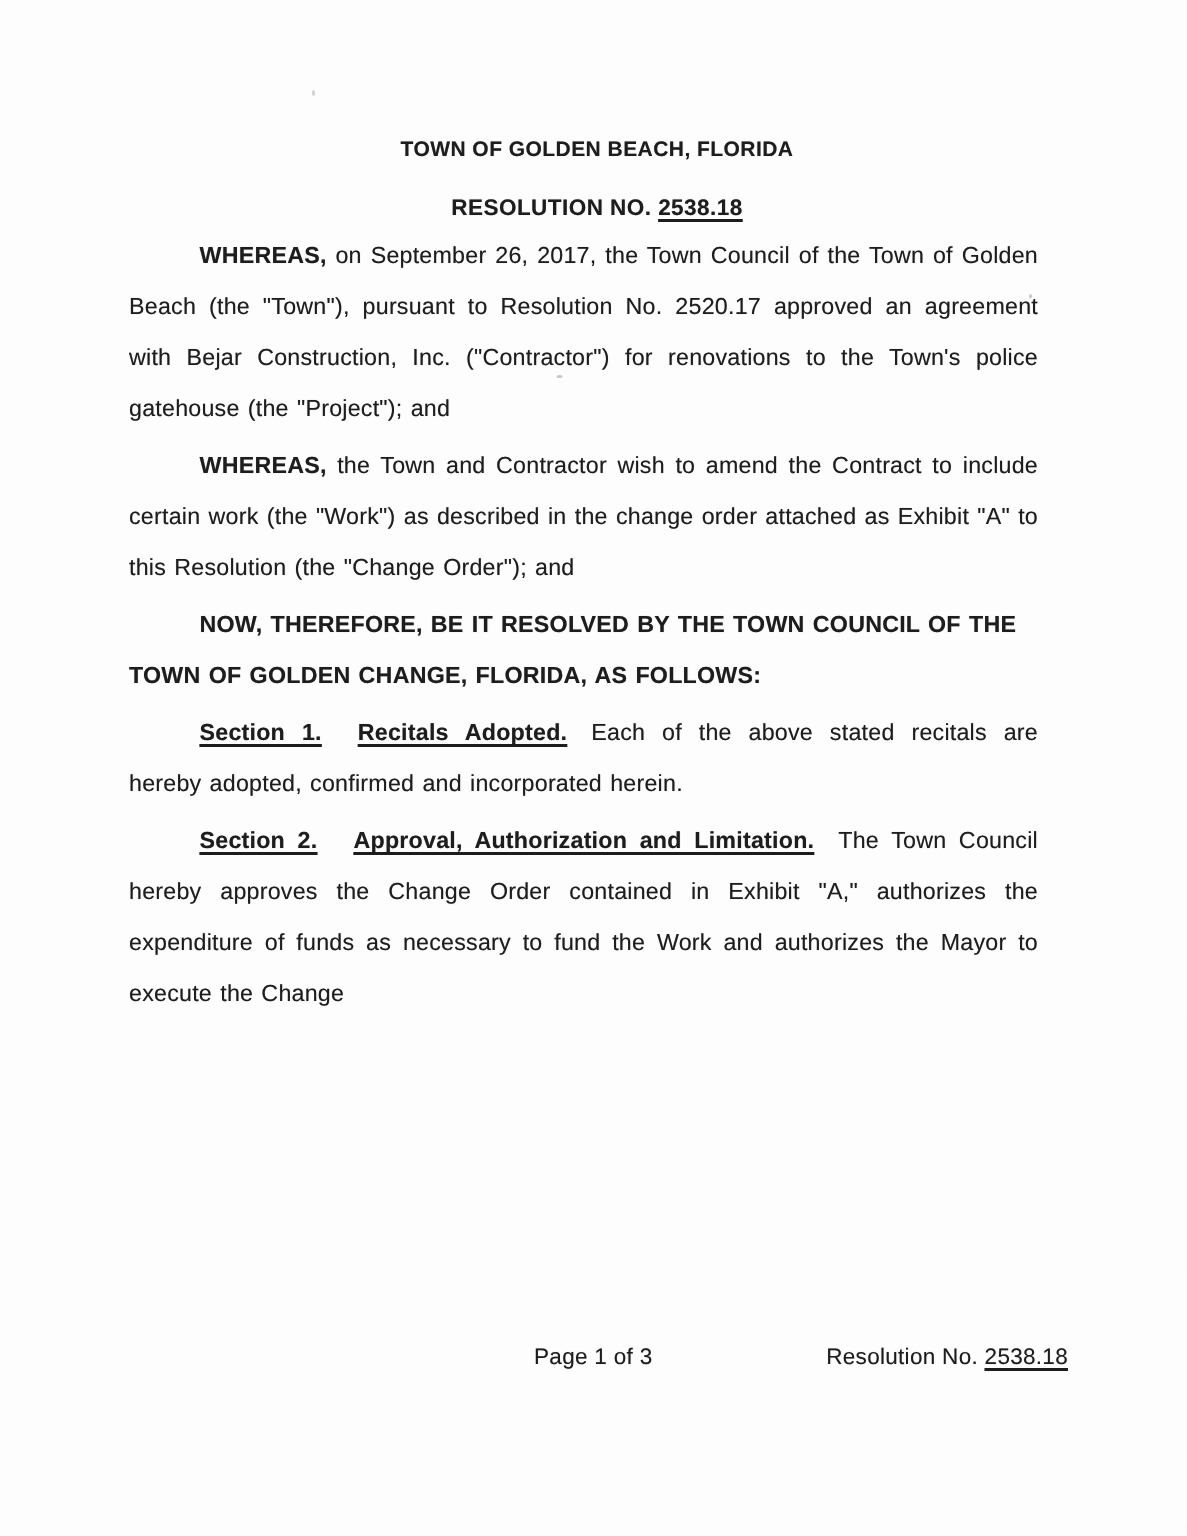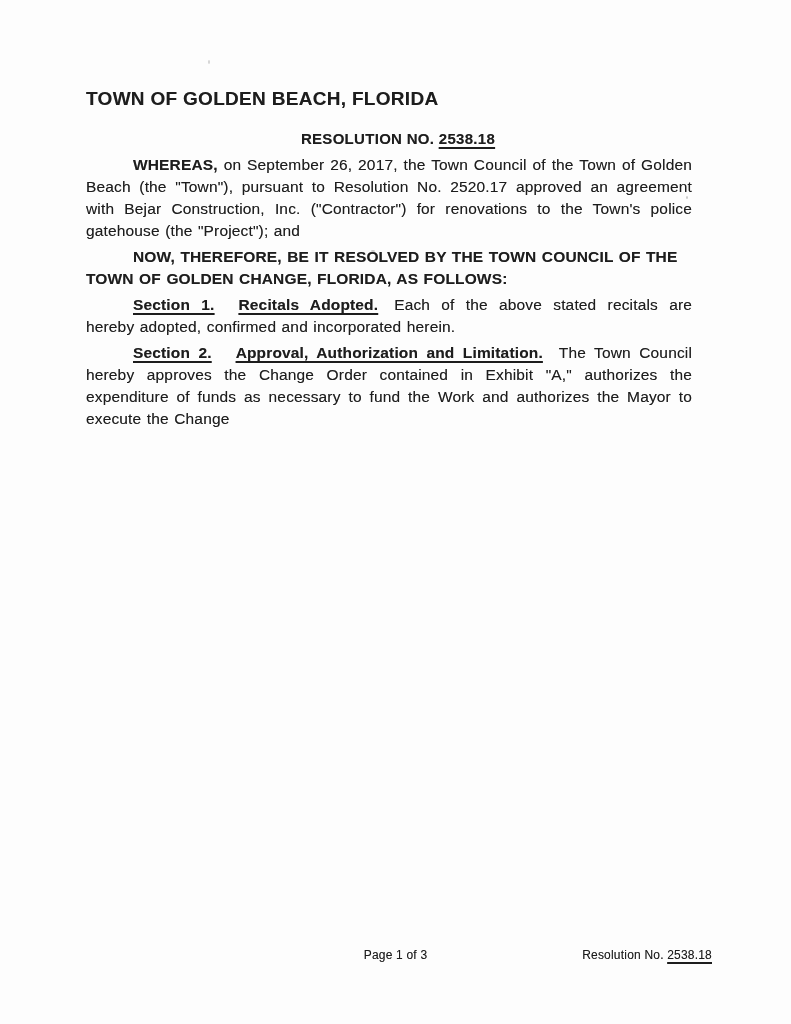--- a/index.html
+++ b/index.html
@@ -13,22 +13,22 @@
     height: 1024px;
     background: #fdfdfd;
     overflow: hidden;
     font-family: "Liberation Sans", sans-serif;
     color: #1d1d1d;
     box-sizing: border-box;
     padding: 90px 81px 0 86px;
     text-shadow: 0 0 0.5px rgba(30,30,30,0.45);
   }
   .doc-title {
-    text-align: left;
-    font-size: 19px;
+    text-align: center;
+    font-size: 14px;
     font-weight: 700;
     letter-spacing: 0.3px;
     line-height: 18px;
   }
   .res-heading {
     text-align: center;
     font-size: 15px;
     font-weight: 700;
     letter-spacing: 0.3px;
     line-height: 18px;
@@ -39,39 +39,39 @@
     margin: 16px 0 0 104px;
     width: 422px;
     font-size: 15px;
     font-weight: 700;
     line-height: 21.5px;
     text-align: justify;
     letter-spacing: 0.2px;
   }
   .para {
     font-size: 15.5px;
-    line-height: 22px;
+    line-height: 34px;
     text-align: justify;
     text-indent: 47px;
     margin: 4px 18px 0 0;
     letter-spacing: 0.15px;
     word-spacing: 1px;
   }
   .para.first { margin-top: 6px; }
   .para.no-justify { text-align: left; }
   .bold { font-weight: 700; }
   .section-num { margin-right: 24px; }
   .section-head { margin-right: 16px; }
   .footer {
     position: absolute;
-    top: 948px;
+    top: 896px;
     left: 0;
     width: 791px;
     height: 20px;
-    font-size: 12px;
+    font-size: 15px;
     letter-spacing: 0.2px;
   }
   .footer .page-label {
     position: absolute;
     left: 50%;
     transform: translateX(-50%);
     white-space: nowrap;
   }
   .footer .footer-res {
     position: absolute;
@@ -93,20 +93,21 @@
   <div class="speck speck-b"></div>
   <div class="speck speck-c"></div>
 
   <div class="doc-title">TOWN OF GOLDEN BEACH, FLORIDA</div>
 
   <div class="res-heading"><span>RESOLUTION NO. </span><span class="u">2538.18</span></div>
 
 
   <p class="para first"><span class="bold">WHEREAS,</span><span> on September 26, 2017, the Town Council of the Town of Golden Beach (the "Town"), pursuant to Resolution No. 2520.17 approved an agreement with Bejar Construction, Inc. ("Contractor") for renovations to the Town's police gatehouse (the "Project"); and</span></p>
 
+  <p class="para"><span class="bold">WHEREAS,</span><span> the Town and Contractor wish to amend the Contract to include certain work (the "Work") as described in the change order attached as Exhibit "A" to this Resolution (the "Change Order"); and</span></p>
 
 
   <p class="para no-justify bold">NOW, THEREFORE, BE IT RESOLVED BY THE TOWN COUNCIL OF THE TOWN OF GOLDEN CHANGE, FLORIDA, AS FOLLOWS:</p>
 
   <p class="para"><span class="bold u section-num">Section 1.</span><span class="bold u section-head">Recitals Adopted.</span><span>Each of the above stated recitals are hereby adopted, confirmed and incorporated herein.</span></p>
 
   <p class="para"><span class="bold u section-num">Section 2.</span><span class="bold u section-head">Approval, Authorization and Limitation.</span><span>The Town Council hereby approves the Change Order contained in Exhibit "A," authorizes the expenditure of funds as necessary to fund the Work and authorizes the Mayor to execute the Change</span></p>
 
   <div class="footer">
     <span class="page-label">Page 1 of 3</span>

